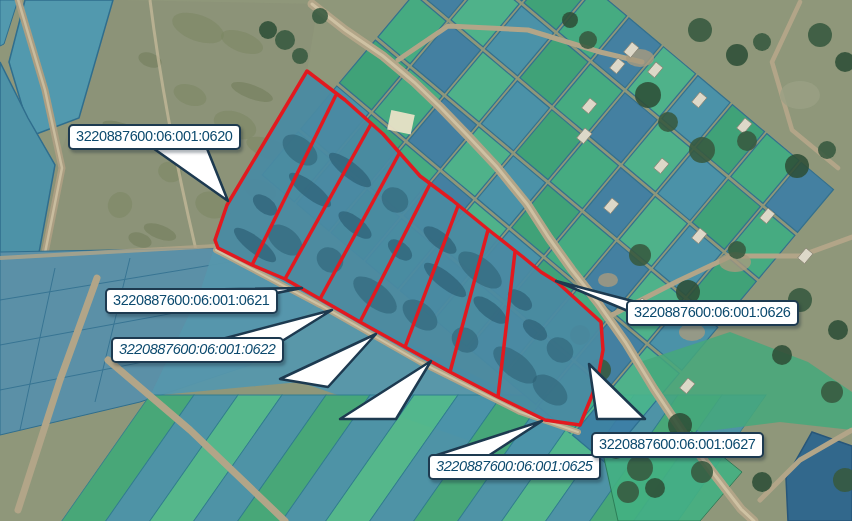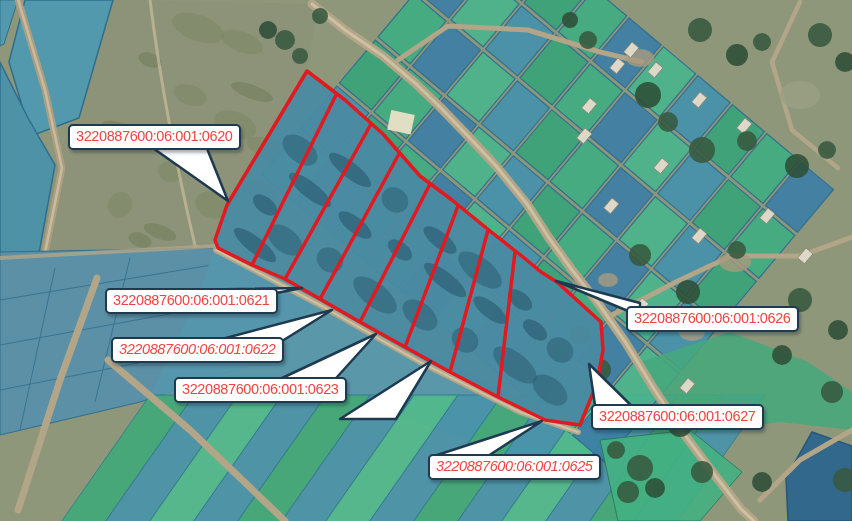--- a/index.html
+++ b/index.html
@@ -11,21 +11,21 @@
   .screen svg.map{position:absolute;left:0;top:0;}
   .callout{
     position:absolute;
     background:#ffffff;
     border:2.5px solid #1d3a50;
     border-radius:5px;
     padding:2px 6px 3px 6px;
     font-size:14.5px;
     line-height:17px;
     letter-spacing:-0.4px;
-    color:#ef4444;
+    color:#0c4a6e;
     white-space:nowrap;
     box-shadow:2px 3px 3px rgba(25,40,55,.35);
     z-index:5;
   }
 </style>
 </head>
 <body>
 
 <div class="screen">
 
@@ -291,17 +291,16 @@
     <polygon points="340,419 396,419 431,361"></polygon>
     <polygon points="434,456 488,456 542,421"></polygon>
     <polygon points="640,303 640,316 556,281"></polygon>
     <polygon points="597,419 645,419 589,364"></polygon>
   </g>
 </svg>
 
   <div class="callout" style="left:68px;top:124px;"><span>3220887600:06:001:0620</span></div>
   <div class="callout" style="left:61px;top:288px;margin-left:44px;"><span>3220887600:06:001:0621</span></div>
   <div class="callout" style="left:111px;top:337px;font-style:italic;"><span>3220887600:06:001:0622</span></div>
-  <div class="callout" style="left:174px;top:377px;"><span>3220887600:06:001:0623</span></div>
   <div class="callout" style="left:428px;top:454px;font-style:italic;"><span>3220887600:06:001:0625</span></div>
-  <div class="callout" style="left:626px;top:300px;margin-top:6px;"><span>3220887600:06:001:0626</span></div>
-  <div class="callout" style="left:591px;top:404px;"><span>3220887600:06:001:0627</span></div>
+  <div class="callout" style="left:626px;top:300px;"><span>3220887600:06:001:0626</span></div>
+  <div class="callout" style="left:591px;top:432px;"><span>3220887600:06:001:0627</span></div>
 </div>
 
 </body></html>

